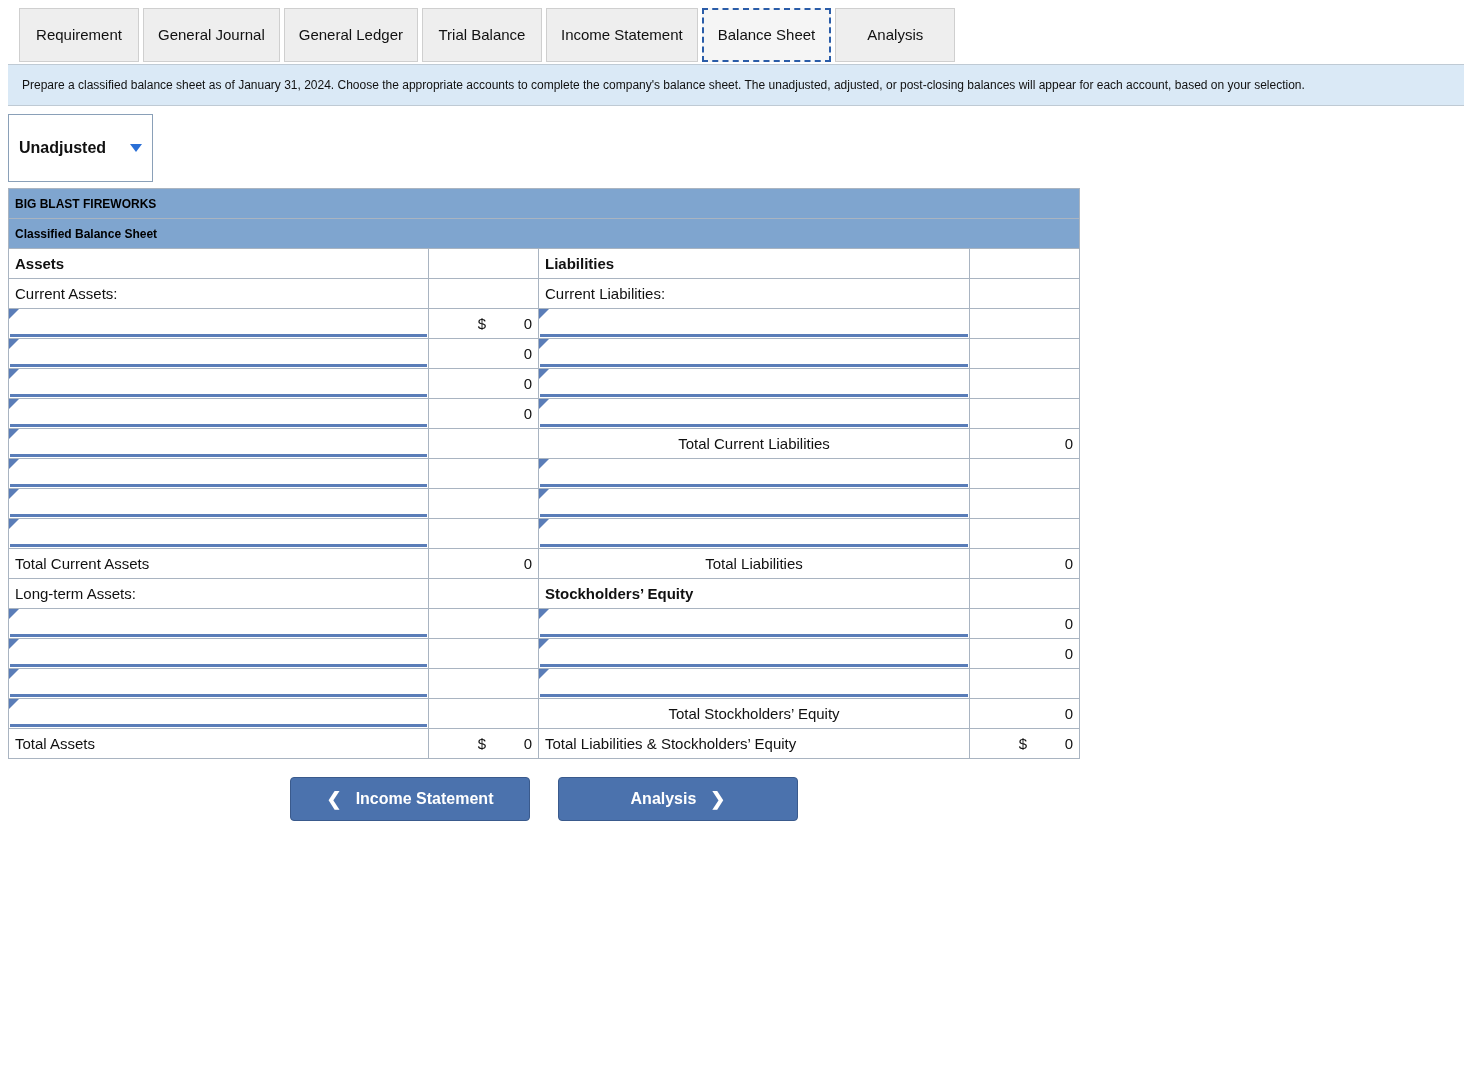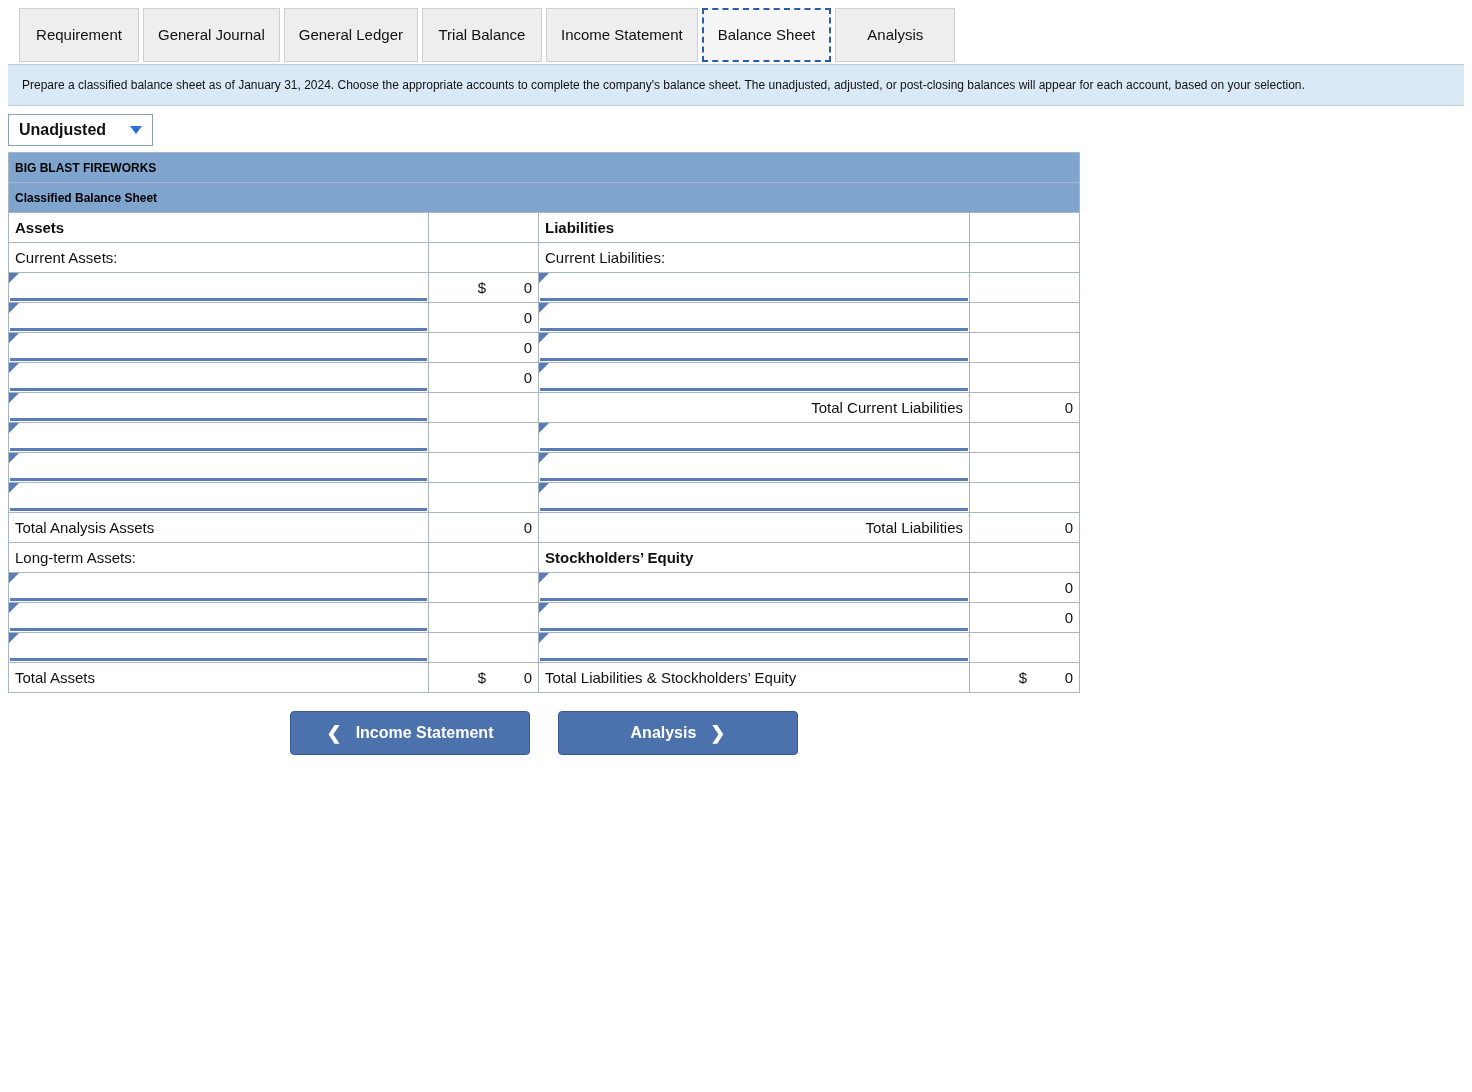--- a/index.html
+++ b/index.html
@@ -44,21 +44,21 @@
     border-bottom: 1px solid #bfcad4;
   }
   .dropdown-wrap {
     display: flex;
     align-items: center;
     margin: 8px 0 6px 0;
   }
   .dropdown {
     border: 1px solid #8aa0b8;
     background: #fff;
-    padding: 6px 10px;
+    padding: 24px 10px;
     font-weight: bold;
     font-size: 16px;
     display: inline-flex;
     align-items: center;
     gap: 24px;
     cursor: pointer;
   }
   .dropdown .arrow {
     width: 0; height: 0;
     border-left: 6px solid transparent;
@@ -84,21 +84,21 @@
     font-family: Arial, sans-serif;
     font-size: 12px;
     color: #000;
   }
   .section-head {
     font-weight: bold;
     text-align: left;
   }
   .label-left { text-align: left; padding-left: 6px; }
   .label-ind { text-align: left; padding-left: 36px; }
-  .label-ind2 { text-align: right; padding-left: 48px; }
+  .label-ind2 { text-align: center; padding-left: 48px; }
   .amt { text-align: right; padding-right: 6px; width: 110px; }
   .input-cell {
     position: relative;
     padding: 0 !important;
   }
   .input-cell .pick {
     border-bottom: 3px solid #5a7db8;
     height: 26px;
     margin: 1px;
   }
@@ -268,21 +268,21 @@
         </td>
     <td></td>
     <td class="input-cell" colspan="3">
           <span class="tri"></span>
           <div class="pick"></div>
         </td>
     <td></td>
   </tr>
 
   <tr>
-    <td class="label-ind">Total Analysis Assets</td>
+    <td class="label-ind">Total Current Assets</td>
     <td class="amt">0</td>
     <td class="label-ind2" colspan="3">Total Liabilities</td>
     <td class="amt">0</td>
   </tr>
 
   <tr>
     <td class="label-left">Long-term Assets:</td>
     <td></td>
     <td class="section-head" colspan="3">Stockholders’ Equity</td>
     <td></td>
@@ -316,20 +316,29 @@
     <td class="input-cell">
           <span class="tri"></span>
           <div class="pick"></div>
         </td>
     <td></td>
     <td class="input-cell" colspan="3">
           <span class="tri"></span>
           <div class="pick"></div>
         </td>
     <td></td>
+  </tr>
+  <tr>
+    <td class="input-cell">
+          <span class="tri"></span>
+          <div class="pick"></div>
+        </td>
+    <td></td>
+    <td class="label-ind2" colspan="3">Total Stockholders’ Equity</td>
+    <td class="amt">0</td>
   </tr>
 
   <tr>
     <td class="label-left">Total Assets</td>
     <td class="amt"><span>$</span>&nbsp;&nbsp;&nbsp;&nbsp;&nbsp;&nbsp;&nbsp;&nbsp;&nbsp;<span>0</span></td>
     <td class="label-left" colspan="3">Total Liabilities &amp; Stockholders’ Equity</td>
     <td class="amt"><span>$</span>&nbsp;&nbsp;&nbsp;&nbsp;&nbsp;&nbsp;&nbsp;&nbsp;&nbsp;<span>0</span></td>
   </tr>
 </tbody>
   </table>

